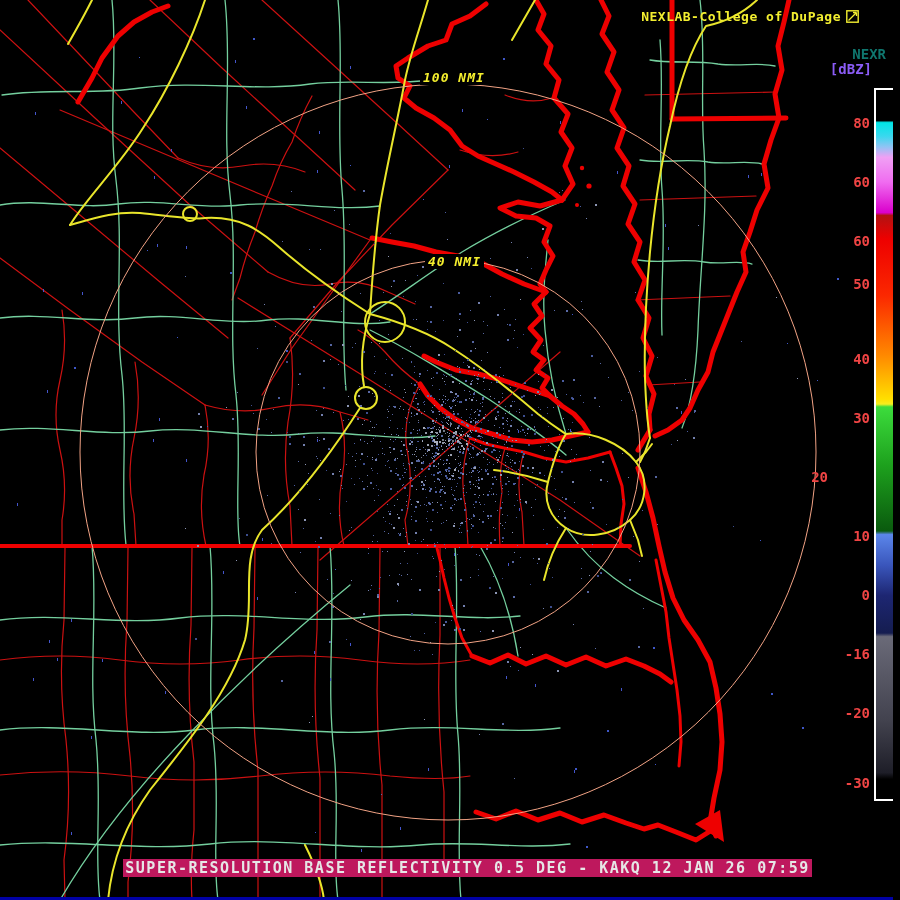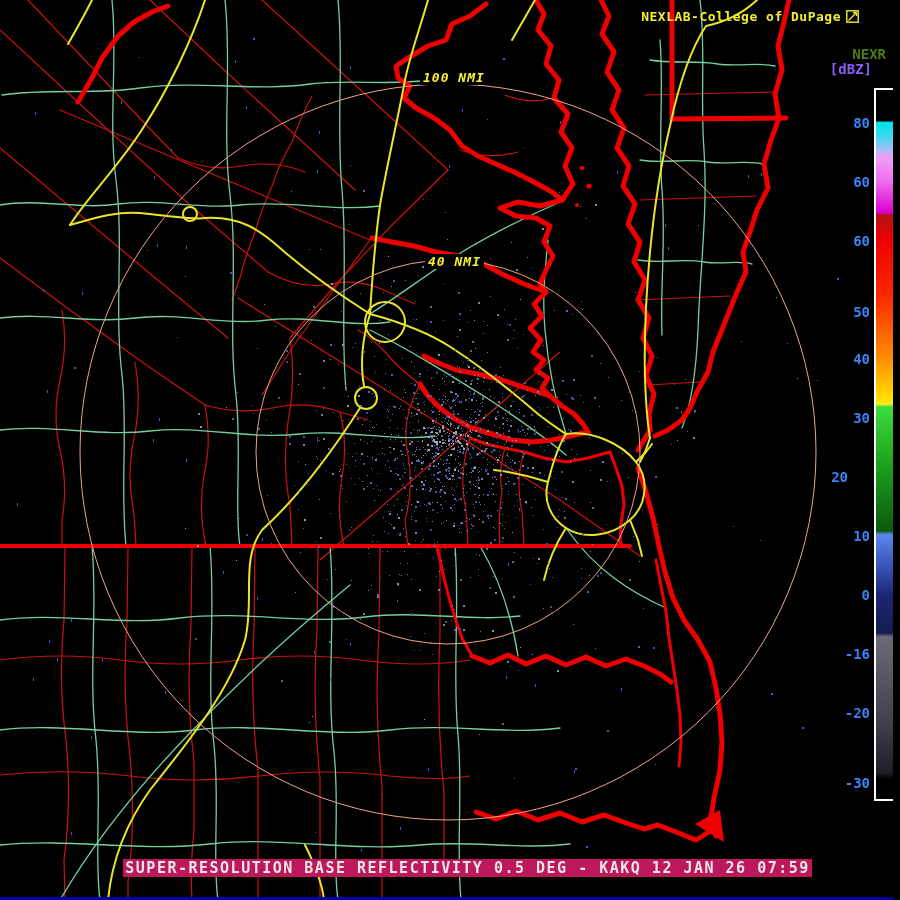--- a/index.html
+++ b/index.html
@@ -3,25 +3,25 @@
 <meta charset="utf-8">
 <style>
   html,body{margin:0;padding:0;background:#000;}
   #stage{position:relative;width:893px;height:900px;background:#000;overflow:hidden;
          font-family:"DejaVu Sans Mono",monospace;}
   #map-svg{position:absolute;left:0;top:0;}
   .ovl{position:absolute;white-space:pre;}
   #brand{top:9px;right:34px;color:#f2ee30;font-size:13px;font-weight:bold;letter-spacing:.5px;
          display:flex;align-items:center;gap:5px;}
   #cod-logo{width:13px;height:13px;display:inline-block;}
-  #cb-title{top:46px;right:7px;color:#4d7c0f;font-size:14px;font-weight:bold;}
+  #cb-title{top:46px;right:7px;color:#0f766e;font-size:14px;font-weight:bold;}
   #cb-units{top:61px;right:21px;color:#8b5cf6;font-size:14px;font-weight:bold;text-align:center;}
   #colorbar{position:absolute;left:874px;top:88px;width:18px;height:709px;
             border:2px solid #fff;background:#000;}
-  .tick{position:absolute;color:#3b82f6;font-size:14px;font-weight:bold;text-align:right;
+  .tick{position:absolute;color:#ef4444;font-size:14px;font-weight:bold;text-align:right;
         width:40px;line-height:16px;}
   .ringlab{color:#f5ef2e;font-size:13px;font-weight:bold;font-style:italic;
            background:#000;padding:0 3px;letter-spacing:1px;}
   #footer{left:0;right:0;bottom:5px;text-align:center;color:#e6e6e6;font-size:15px;
           font-weight:bold;letter-spacing:1.5px;}
   #footer span{background:#be185d;padding:0 2px;}
   #bottom-strip{position:absolute;left:0;bottom:0;width:100%;height:3px;background:#0000a6;}
 </style>
 </head>
 <body>
@@ -1679,24 +1679,24 @@
     </svg>
   </div>
 
   <div class="ovl" id="cb-title">NEXR</div>
   <div class="ovl" id="cb-units">[dBZ]</div>
   <div id="colorbar" style="background: linear-gradient(rgb(0, 0, 0) 0%, rgb(0, 0, 0) 4.3%, rgb(0, 230, 230) 4.6%, rgb(57, 216, 238) 6.5%, rgb(143, 196, 244) 8%, rgb(240, 160, 244) 9.5%, rgb(240, 108, 240) 13%, rgb(218, 0, 204) 17.3%, rgb(178, 18, 18) 17.7%, rgb(238, 0, 0) 21%, rgb(251, 40, 0) 29%, rgb(255, 138, 0) 37.5%, rgb(255, 223, 0) 43.6%, rgb(245, 238, 32) 44.3%, rgb(60, 220, 60) 44.7%, rgb(29, 160, 29) 53%, rgb(10, 90, 14) 62.2%, rgb(91, 134, 234) 62.7%, rgb(58, 86, 188) 67%, rgb(29, 38, 114) 71.3%, rgb(21, 29, 80) 76.6%, rgb(106, 106, 120) 77.1%, rgb(66, 66, 78) 89%, rgb(30, 30, 40) 96.3%, rgb(0, 0, 0) 97.2%, rgb(0, 0, 0) 100%);"></div>
   <div id="ticks">
       <div class="tick" style="left: 830px; top: 115px;">80</div>
       <div class="tick" style="left: 830px; top: 174px;">60</div>
       <div class="tick" style="left: 830px; top: 233px;">60</div>
-      <div class="tick" style="left: 830px; top: 304px;">50</div>
+      <div class="tick" style="left: 830px; top: 276px;">50</div>
       <div class="tick" style="left: 830px; top: 351px;">40</div>
       <div class="tick" style="left: 830px; top: 410px;">30</div>
-      <div class="tick" style="left: 808px; top: 469px;">20</div>
+      <div class="tick" style="left: 788px; top: 469px;">20</div>
       <div class="tick" style="left: 830px; top: 528px;">10</div>
       <div class="tick" style="left: 830px; top: 587px;">0</div>
       <div class="tick" style="left: 830px; top: 646px;">-16</div>
       <div class="tick" style="left: 830px; top: 705px;">-20</div>
       <div class="tick" style="left: 830px; top: 764px; margin-top: 11px;">-30</div>
     </div>
 
   <div id="ring-labels">
       <div class="ovl ringlab" style="left: 420px; top: 70px;">100 NMI</div>
       <div class="ovl ringlab" style="left: 425px; top: 254px;">40 NMI</div>

